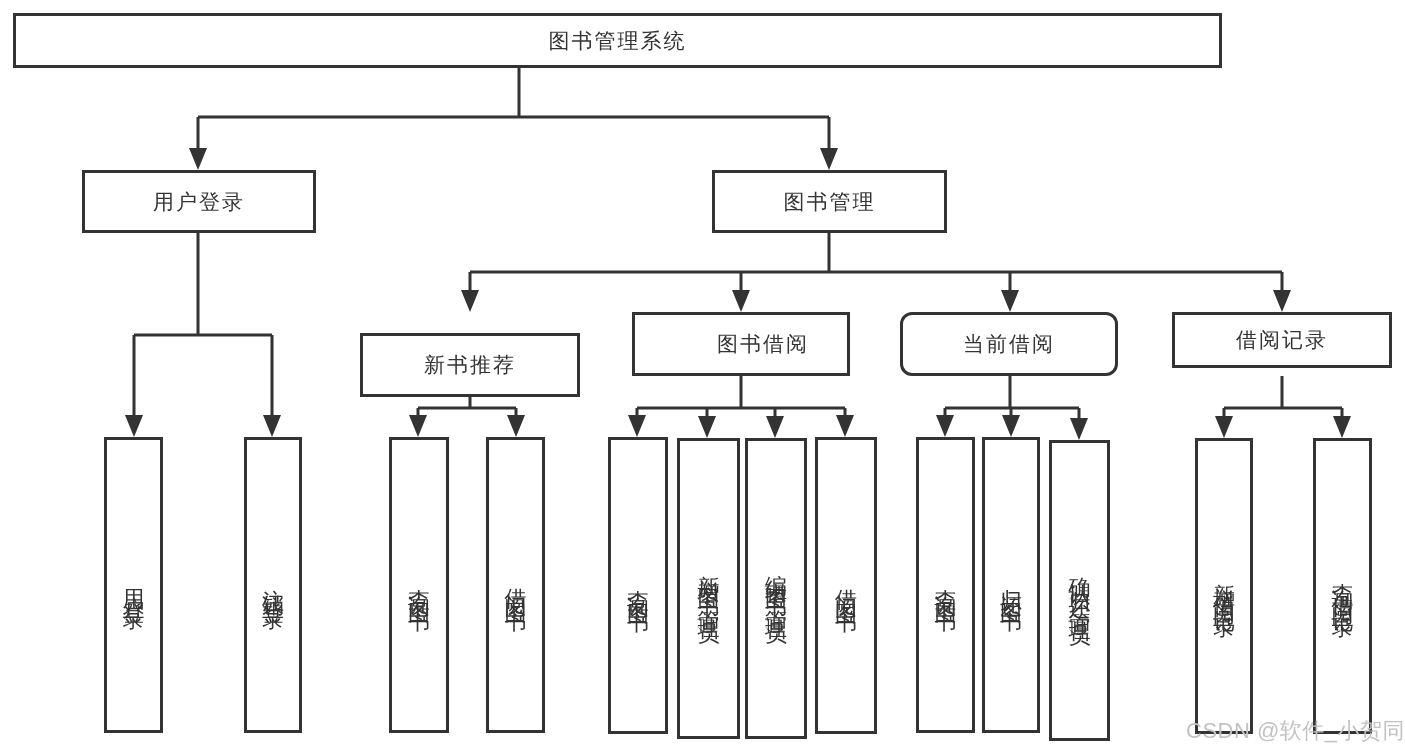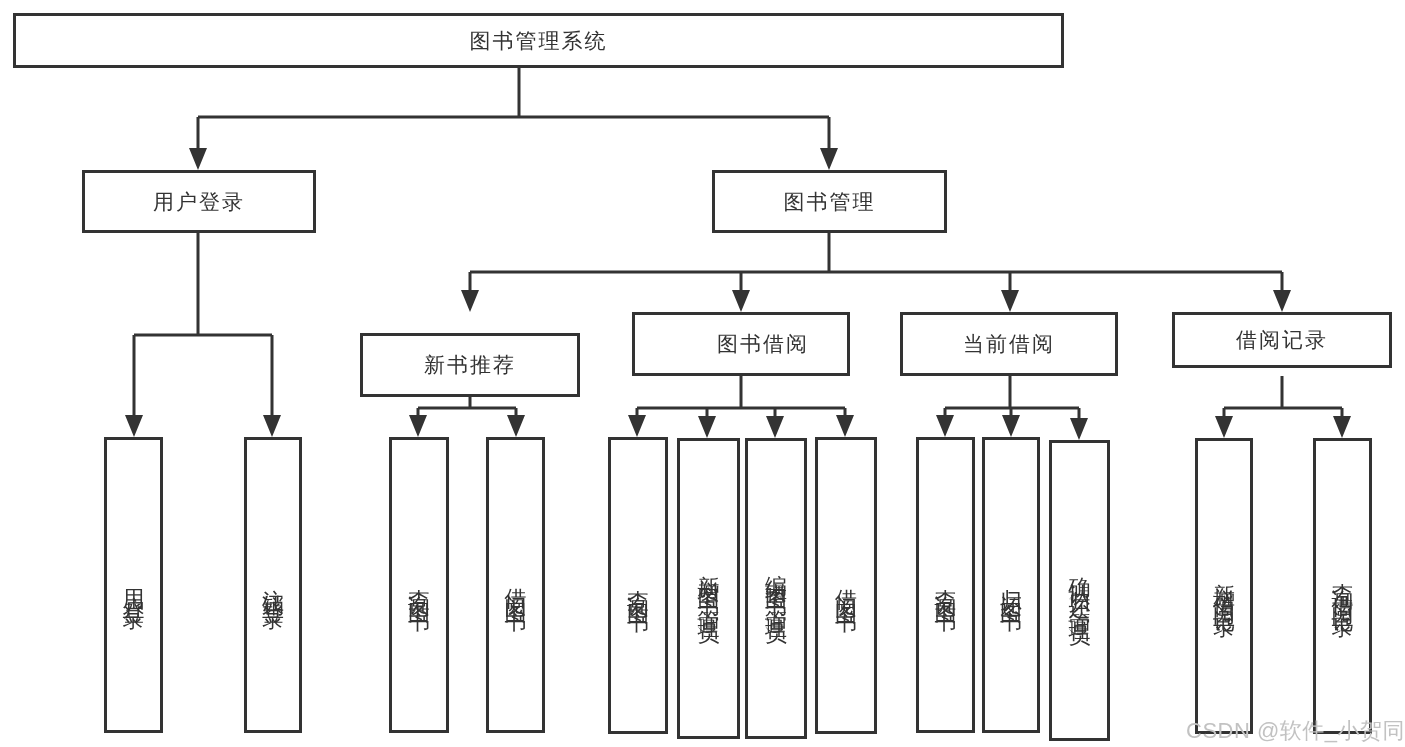--- a/index.html
+++ b/index.html
@@ -40,28 +40,28 @@
     white-space: nowrap;
   }
   .node.v .lbl {
     writing-mode: vertical-rl;
     text-orientation: mixed;
     font-size: 22px;
     letter-spacing: 7px;
     line-height: 1;
   }
   
-  .n-root          { left: 13px;   top: 13px;  width: 1051px; height: 55px; }
+  .n-root          { left: 13px;   top: 13px;  width: 1209px; height: 55px; }
   
   .n-user-login    { left: 82px;   top: 170px; width: 234px;  height: 63px; }
   .n-book-mgmt     { left: 712px;  top: 170px; width: 235px;  height: 63px; align-items: center; }
   
   .n-new-book      { left: 360px;  top: 312px; width: 220px;  height: 64px; margin-top: 21px; }
   .n-book-borrow   { left: 632px;  top: 312px; width: 218px;  height: 64px; padding-left: 44px; }
-  .n-cur-borrow    { left: 900px;  top: 312px; width: 218px;  height: 64px; }
+  .n-cur-borrow    { left: 900px;  top: 312px; width: 218px;  height: 64px; border-radius: 12px; }
   .n-borrow-rec    { left: 1172px; top: 312px; width: 220px;  height: 56px; }
   
   .n-a1 { left: 104px;  top: 437px; width: 59px; height: 296px; }
   .n-a2 { left: 244px;  top: 437px; width: 58px; height: 296px; }
   .n-b1 { left: 389px;  top: 437px; width: 60px; height: 296px; }
   .n-b2 { left: 486px;  top: 437px; width: 59px; height: 296px; }
   .n-c1 { left: 608px;  top: 437px; width: 60px; height: 297px; }
   .n-c2 { left: 677px;  top: 438px; width: 63px; height: 301px; }
   .n-c3 { left: 745px;  top: 438px; width: 62px; height: 301px; }
   .n-c4 { left: 815px;  top: 437px; width: 62px; height: 297px; }

